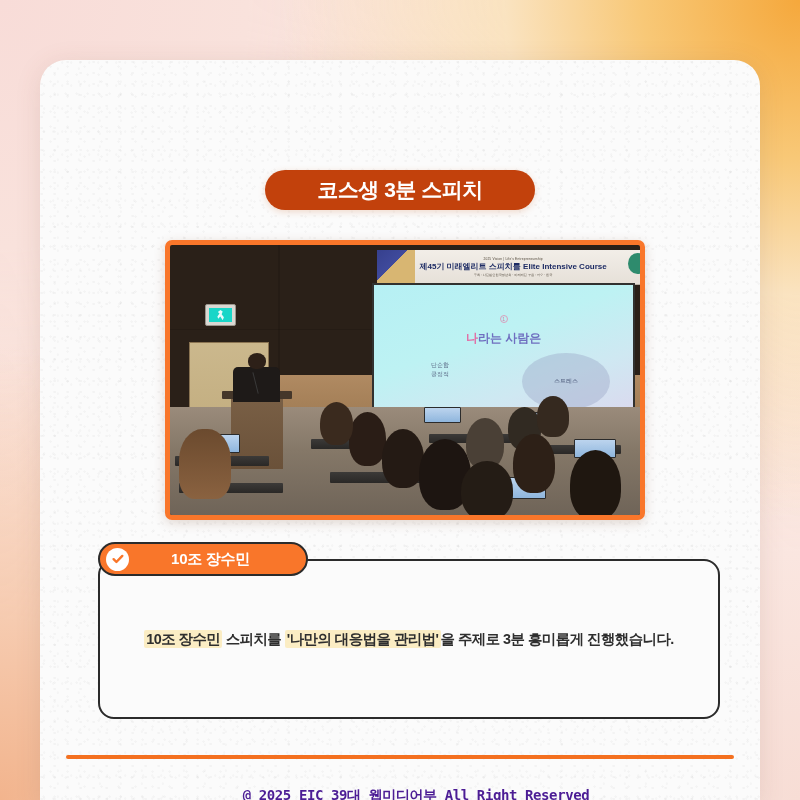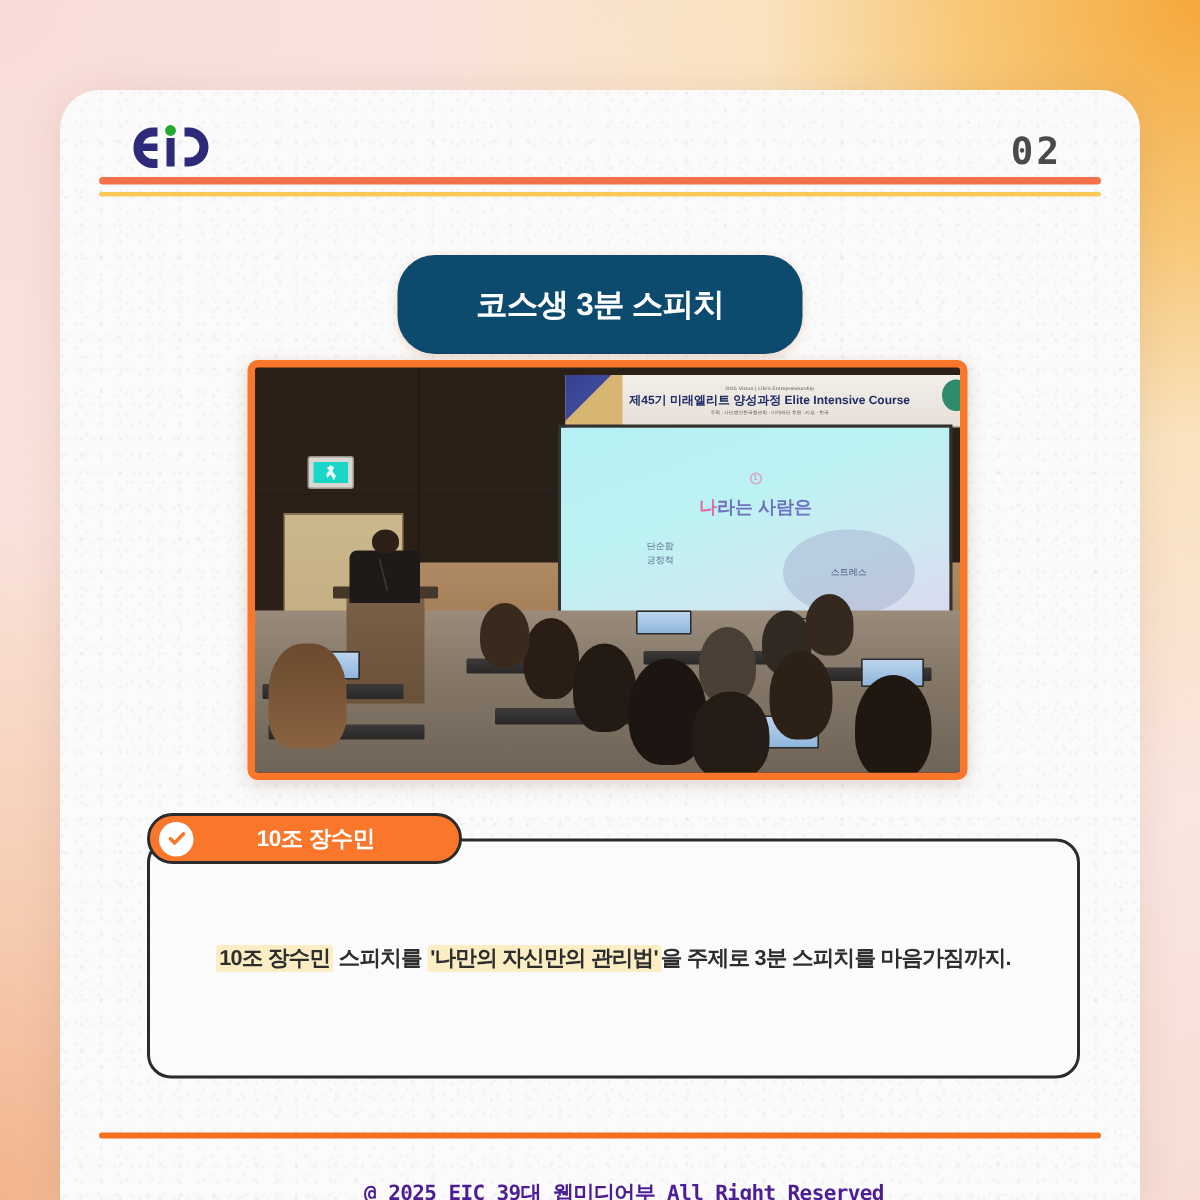--- a/index.html
+++ b/index.html
@@ -50,21 +50,21 @@
     background:#f4714a; border-radius:3px;
   }
   .rule-yellow {
     position:absolute; left:26px; top:68px; width:668px; height:3px;
     background:#fbc958; border-radius:3px;
   }
 
   
   .title-banner {
     position:absolute; left:50%; transform:translateX(-50%); top:110px;
-    width:270px; height:66px; background:#0c4a6e;
+    width:270px; height:40px; background:#c2410c;
     border-radius:25px; display:flex; align-items:center; justify-content:center;
     box-shadow:0 2px 7px rgba(200,100,40,.22);
   }
   .title-banner span {
     color:#fff; font-size:21px; font-weight:700; letter-spacing:-.5px;
   }
 
   
   .photo-frame {
     position:absolute; left:125px; top:180px; width:480px; height:280px;
@@ -230,55 +230,38 @@
     position:absolute; left:0; bottom:0; width:100%; text-align:center;
     font-family:"DejaVu Sans Mono", monospace;
     font-size:14px; font-weight:700; color:#4c1d95; letter-spacing:-.4px;padding-left:32px;
   }
 </style>
 </head>
 <body>
 
 <div class="card">
 
-  <div class="header">
-    <div class="logo">
-      <svg width="60" height="32" viewBox="0 0 60 32">
-
-        <path d="M2 16 a13 13 0 0 1 13 -13 h3 v6 h-3 a7 7 0 0 0 -6.6 4.6 h9.6 v5 h-9.8 a7 7 0 0 0 6.8 5.4 h3 v6 h-3 A13 13 0 0 1 2 16 z" fill="#2d2a7a"></path>
-
-        <rect x="24" y="10" width="5.4" height="19" fill="#2d2a7a"></rect>
-
-        <circle cx="26.7" cy="5" r="3.6" fill="#23a832"></circle>
-
-        <path d="M36 3 h3 a13 13 0 0 1 0 26 h-3 v-6 h3 a7 7 0 0 0 0 -14 h-3 z" fill="#2d2a7a"></path>
-      </svg>
-    </div>
-    <div class="pagenum">02</div>
-    <div class="rule-orange"></div>
-    <div class="rule-yellow"></div>
-  </div>
 
   <div class="title-banner">
     <span>코스생 3분 스피치</span>
   </div>
 
   <div class="photo-frame">
     <div class="photo">
       <div class="wall"></div>
       <div class="wall-seam" style="left:23%;top:0;width:1.5px;height:64%;"></div>
       <div class="wall-seam" style="left:0;top:31%;width:43%;height:1.5px;"></div>
       <div class="wall-lower"></div>
 
       <div class="hall-banner">
         <div class="banner-left-img"></div>
         <div class="banner-dot"></div>
         <div class="bt-top">2025 Vision | Life's Entrepreneurship</div>
         <div class="bt-main">
-          <span>제45기 미래엘리트 양성과정</span>
+          <span>제45기 미래엘리트 스피치를</span>
           <span>Elite Intensive Course</span>
         </div>
         <div class="bt-sub">주최 : 사단법인한국청년회 · 미래재단      후원 : 카오 · 한국</div>
       </div>
 
       <div class="screen">
         <div class="slide-num">1</div>
         <div class="slide-title">
           <span class="a">나</span><span class="b">라는 사람은</span>
         </div>
@@ -326,21 +309,21 @@
       <div class="head" style="left:62%;top:80%;width:11%;height:22%;background:#241c15;"></div>
       <div class="head" style="left:72%;top:60%;width:7%;height:16%;background:#312a22;"></div>
       <div class="head" style="left:73%;top:70%;width:9%;height:22%;background:#2d2017;"></div>
       <div class="head" style="left:85%;top:76%;width:11%;height:26%;background:#1f1710;"></div>
       <div class="head" style="left:78%;top:56%;width:7%;height:15%;background:#35291f;"></div>
     </div>
   </div>
 
   <div class="text-box">
     <p class="l1">
-      <span class="hl">10조 장수민</span><span> 스피치를 </span><span class="hl">'나만의 자신만의 관리법'</span><span>을 주제로 3분 스피치를 마음가짐까지.</span>
+      <span class="hl">10조 장수민</span><span> 스피치를 </span><span class="hl">'나만의 대응법을 관리법'</span><span>을 주제로 3분 흥미롭게 진행했습니다.</span>
     </p>
   </div>
 
   <div class="name-badge">
     <span class="badge-check">
       <svg width="14" height="14" viewBox="0 0 14 14">
         <path d="M2.6 7.2 L5.4 10 L11.3 3.9" fill="none" stroke="#f9762a" stroke-width="2.4" stroke-linecap="round" stroke-linejoin="round"></path>
       </svg>
     </span>
     <span class="badge-label">10조 장수민</span>

